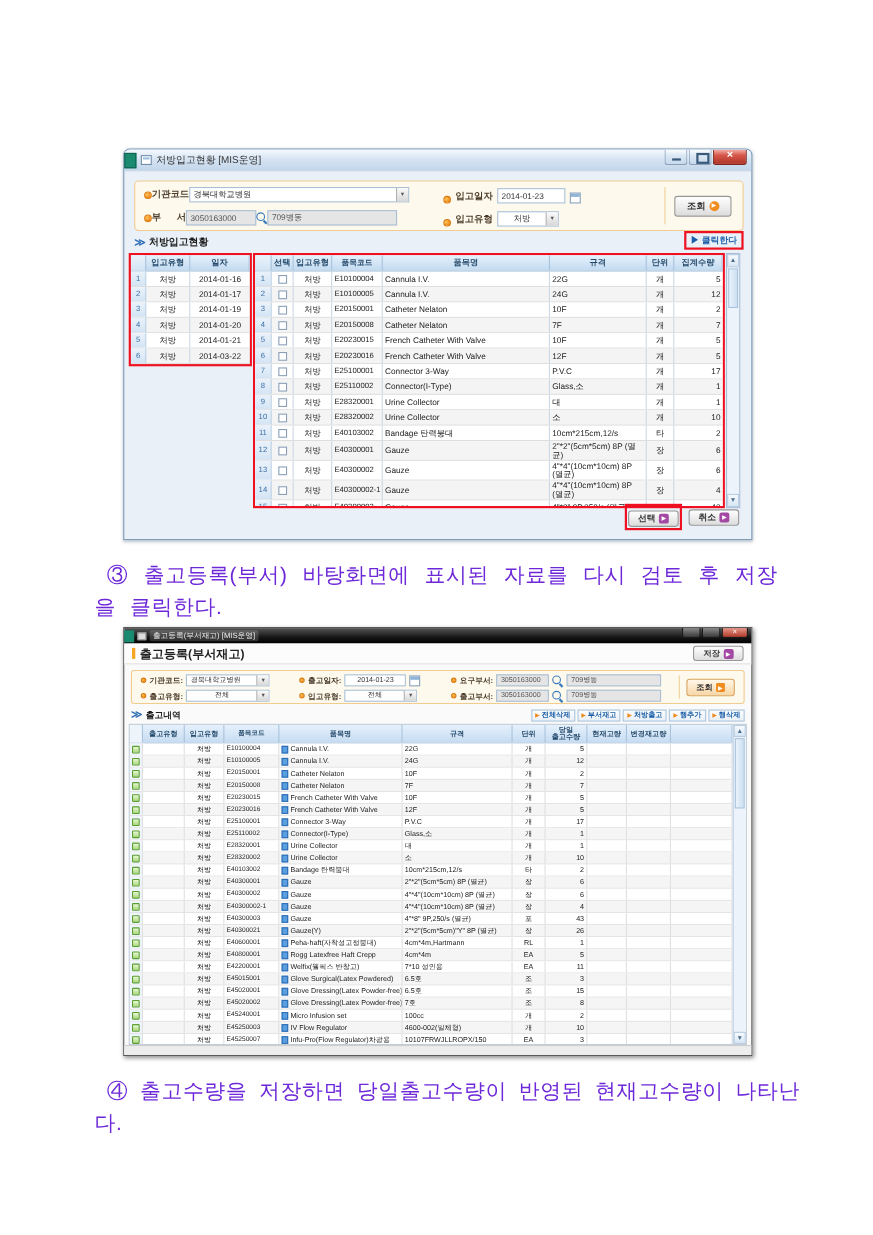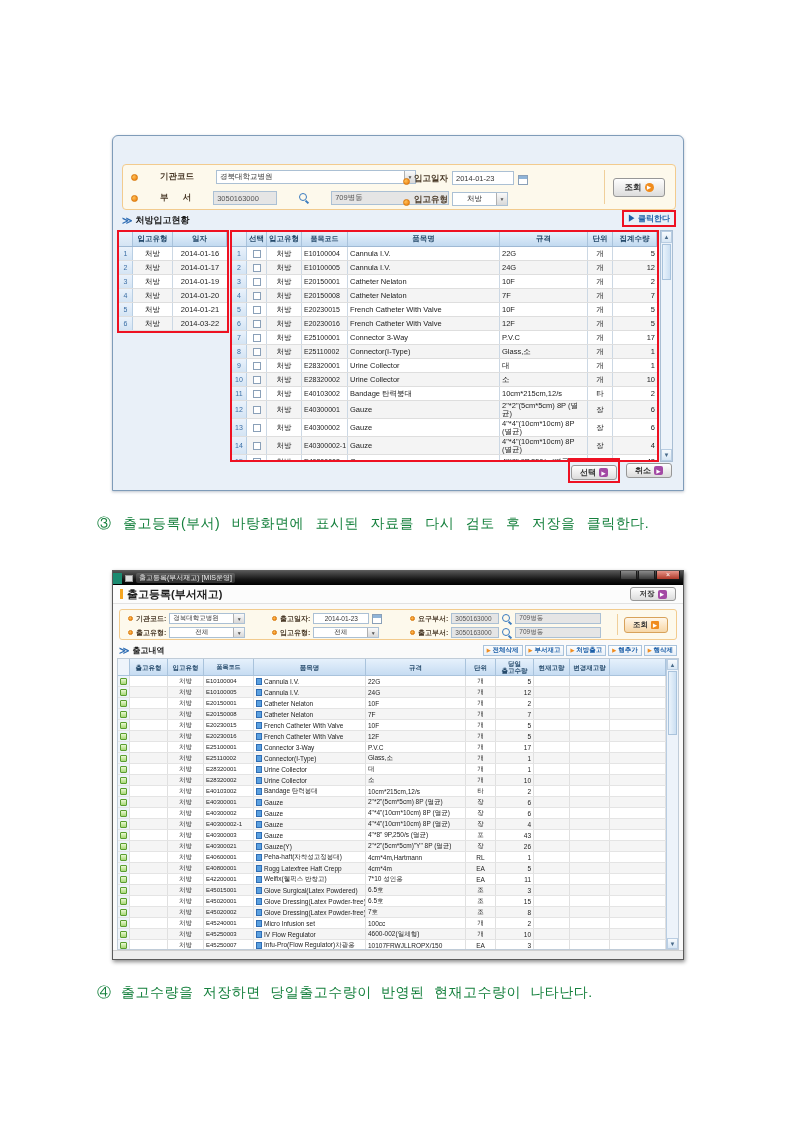--- a/index.html
+++ b/index.html
@@ -34,21 +34,21 @@
 .winico::before{content:'';position:absolute;left:1px;right:1px;top:1px;height:2px;background:#9fc0e0}
 .tb1 .title{font-size:9px;color:#333}
 .caps{margin-left:auto;display:flex;gap:1px;align-self:flex-start}
 .cap{width:21px;height:14px;border:1px solid #8aa0b8;border-top:none;background:linear-gradient(#fdfeff,#dce8f4 40%,#c6d9ec);border-radius:0 0 3px 3px;position:relative}
 .cap.min::after{content:'';position:absolute;left:6px;bottom:3px;width:8px;height:2px;background:#3a5a7a}
 .cap.max::after{content:'';position:absolute;left:6px;top:3px;width:8px;height:6px;border:2px solid #3a5a7a}
 .cap.close{width:31px;background:linear-gradient(#f5b0a6,#d6564a 40%,#b03428);border-color:#7c241b}
 .cap.close::after{content:'×';position:absolute;inset:0;color:#fff;font-size:10px;font-weight:bold;text-align:center;line-height:12px}
 .body1{position:absolute;inset:20px 1px 1px 1px;background:#e9f0f8}
 .formbox{position:absolute;left:8px;top:8px;width:554px;height:46px;background:#fdf9ec;border:1px solid #f2cb8e;border-radius:4px}
-.fr{position:absolute;left:8px;height:16px;display:flex;align-items:center;gap:22px}
+.fr{position:absolute;left:8px;height:16px;display:flex;align-items:center;gap:0}
 .fr1{top:4px}.fr2{top:25px}
 .g2{position:absolute;left:272px;top:0;height:16px;display:flex;align-items:flex-end;gap:4px}
 .sep1{position:absolute;right:70px;top:5px;bottom:5px;width:1px;background:#f0cf9a}
 #w1-query{position:absolute;right:10px;top:13px;width:52px;height:19px;font-size:8.5px}
 #w1-section{position:absolute;left:8px;top:57px;right:8px;height:15px;display:flex;align-items:center}
 .sect{font-size:9px;font-weight:bold;color:#1d1d1d}
 #w1-selectall{position:absolute;right:-2px;top:-3px;border:2px solid #ee1122;padding:1px 4px;display:flex;align-items:center;gap:2px;background:transparent}
 .blink{color:#1c5fa8;font-size:8px;font-weight:bold}
 .redbox{position:absolute;border:2px solid #ee1122;overflow:hidden;background:#fff}
 #w1-leftbox{left:3px;top:74px;width:112px;height:103px}
@@ -69,21 +69,21 @@
 .cb{width:8px;height:8px;background:#fff;border:1px solid #8aa0b8;display:inline-block}
 .sbar{position:absolute;left:546px;top:74px;width:13px;height:232px;border:1px solid #a9bed4;background:#edf3fa;display:flex;flex-direction:column}
 .sarr{height:12px;background:linear-gradient(#f7fafd,#d7e6f4);border:1px solid #b9cde2;font-size:6px;color:#4a6b8a;display:flex;align-items:center;justify-content:center;flex:none}
 .sthumb{height:36px;margin:1px;background:linear-gradient(90deg,#eaf3fb,#cbdff2);border:1px solid #a9c3dc}
 .sfill{flex:1}
 #w1-btm{position:absolute;right:10px;top:302px;display:flex;align-items:center;gap:6px}
 #w1-btm .btn{width:46px;height:15px;font-size:8px}
 #w1-btm .redwrap{padding:1px}
 
 
-.step{position:absolute;font-size:14px;color:#15803d;line-height:29px;letter-spacing:.5px;word-spacing:7px}
+.step{position:absolute;font-size:19px;color:#6d28d9;line-height:29px;letter-spacing:.5px;word-spacing:7px}
 #step3{left:86px;top:509px;width:621px;text-align:justify;text-indent:11px}
 #step4{left:86px;top:978px;width:650px;text-indent:11px;word-spacing:5px}
 
 
 #win2{left:112px;top:570px;width:572px;height:390px;border:1px solid #5a5a5a;background:#fafafa;box-shadow:1px 2px 4px rgba(0,0,0,.45)}
 .tb2{height:14px;background:linear-gradient(#555,#161616 60%,#000);display:flex;align-items:center;gap:3px;padding:0 3px}
 .teal2{width:9px;height:11px;background:#1a8a70;margin-left:-3px;flex:none}
 .winico2{width:8px;height:7px;border:1px solid #999;background:#ddd;flex:none}
 .tb2 .title{font-size:7px;color:#eee;background:rgba(255,255,255,.16);padding:0 3px;border-radius:2px;white-space:nowrap}
 .caps2{margin-left:auto;display:flex;gap:1px;align-self:flex-start}
@@ -125,20 +125,30 @@
 .doc{width:6px;height:7px;background:#5aa0e0;border:1px solid #2f6db4;margin-right:2px;flex:none;display:inline-block}
 .w2sb{width:12px;border-left:1px solid #b9cde2;background:#edf3fa;display:flex;flex-direction:column;flex:none}
 .w2sb .sarr{height:11px}
 .w2sb .sthumb{height:64px}
 #w2-bottom{position:absolute;left:0;right:0;bottom:0;height:9px;background:#ededed;border-top:1px solid #cfcfcf}
 </style>
 </head>
 <body>
 
 <div class="win" id="win1">
+  <div class="tb1">
+    <span class="teal"></span>
+    <span class="winico"></span>
+    <span class="title">처방입고현황 [MIS운영]</span>
+    <span class="caps">
+      <span class="cap min"></span>
+      <span class="cap max"></span>
+      <span class="cap close"></span>
+    </span>
+  </div>
   <div class="body1">
     <div class="formbox">
       <div class="fr fr1">
         <span class="dot"></span>
         <label>기관코드</label>
         <span class="combo" style="width:200px">
           <span class="val" style="flex:1">경북대학교병원</span>
           <span class="ddb">▼</span>
         </span>
         <span class="g2">

